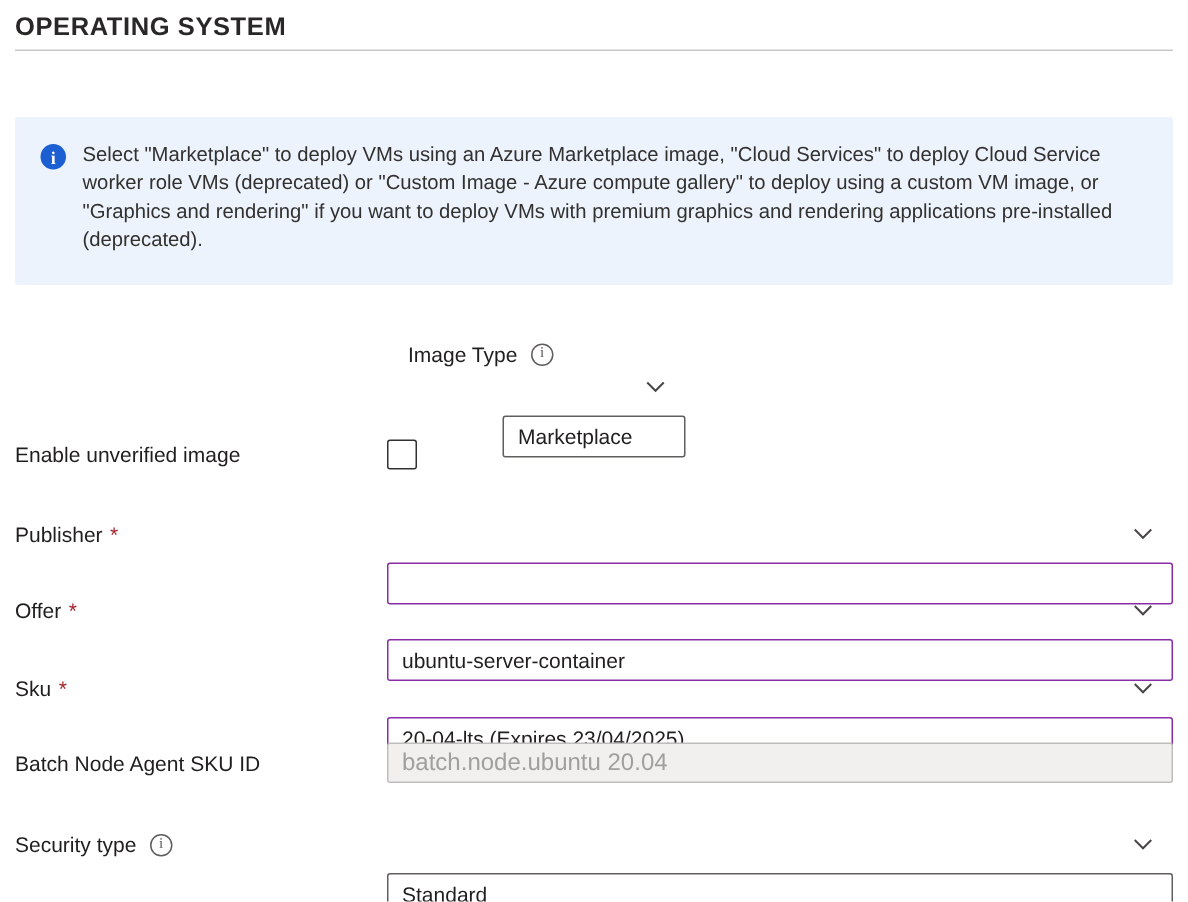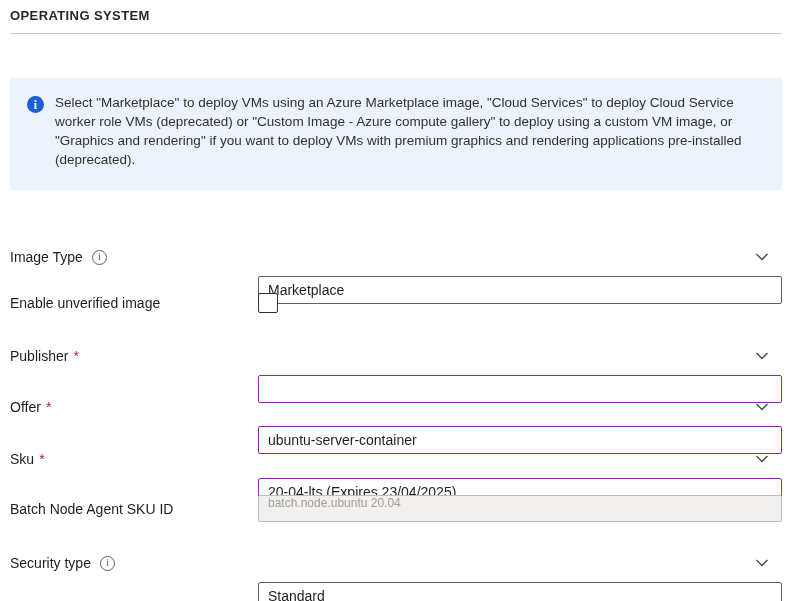--- a/index.html
+++ b/index.html
@@ -8,21 +8,21 @@
     position: relative;
     background: #ffffff;
     font-family: "Liberation Sans", sans-serif;
     color: #201f1e;
     overflow: hidden;
   }
 
   
   .section-header {
     position: absolute; left: 10px; top: 8px;
-    font-size: 13px; font-weight: bold; letter-spacing: 0.4px;
+    font-size: 17px; font-weight: bold; letter-spacing: 0.4px;
     color: #292827;
   }
   .section-divider {
     position: absolute; left: 10px; right: 10px; top: 33px;
     height: 1px; background: #c8c8c8;
   }
 
   
   .info-banner {
     position: absolute; left: 10px; top: 78px; width: 772px; height: 112px;
@@ -39,21 +39,21 @@
   .info-banner .banner-text {
     position: absolute; left: 45px; top: 15px; width: 722px;
     font-size: 13.5px; line-height: 19px; color: #323130;
   }
 
   
   .row {
     position: absolute; left: 10px; right: 10px; height: 28px;
     display: flex; align-items: center;
   }
-  .row-image-type    { top: 243px; }
+  .row-image-type    { top: 228px; flex-direction: column; }
   .row-unverified    { top: 289px; }
   .row-publisher     { top: 342px; }
   .row-offer         { top: 393px; }
   .row-sku           { top: 445px; }
   .row-node-agent    { top: 495px; }
   .row-security-type { top: 549px; }
 
   .field-label {
     width: 248px; flex: none;
     font-size: 14px; color: #201f1e;
@@ -91,23 +91,23 @@
     width: 20px; height: 20px;
     border: 1px solid #323130; border-radius: 2px;
     background: #ffffff; cursor: pointer;
     margin-top: 4px;
   }
 
   .textfield-disabled {
     width: 100%; height: 27px;
     background: #f1f0ef;
     border: 1px solid #bfbdbb; border-radius: 2px;
-    display: flex; 
+    display: flex; align-items: center;
     padding: 0 9px;
-    font-size: 12px; color: #a19f9d;
+    font-size: 16px; color: #a19f9d;
   }
 </style>
 </head>
 <body>
 
 <div class="section-header">OPERATING SYSTEM</div>
 <div class="section-divider"></div>
 
 <div class="info-banner">
   <div class="banner-icon">i</div>

